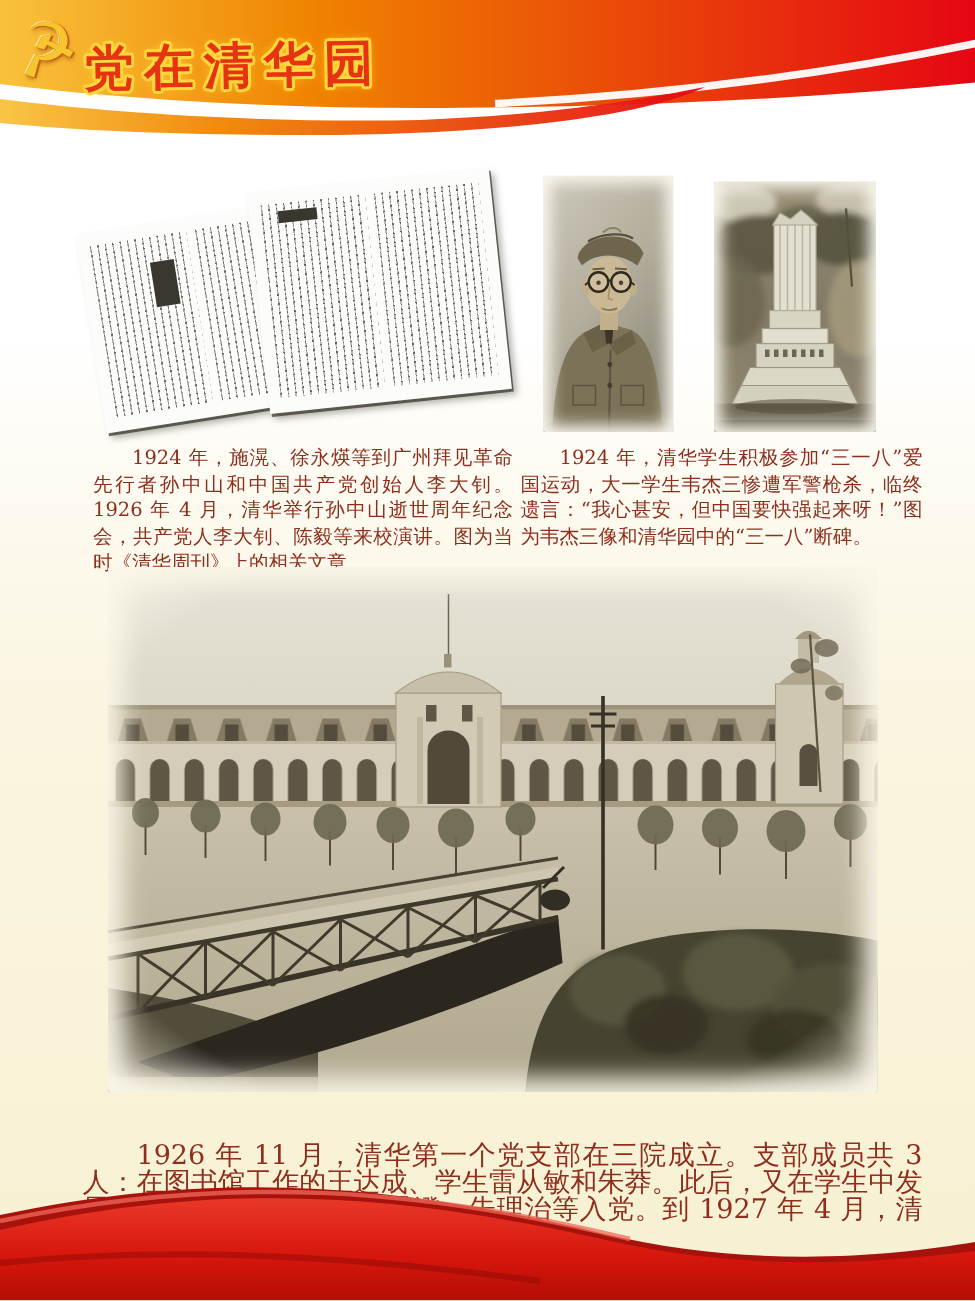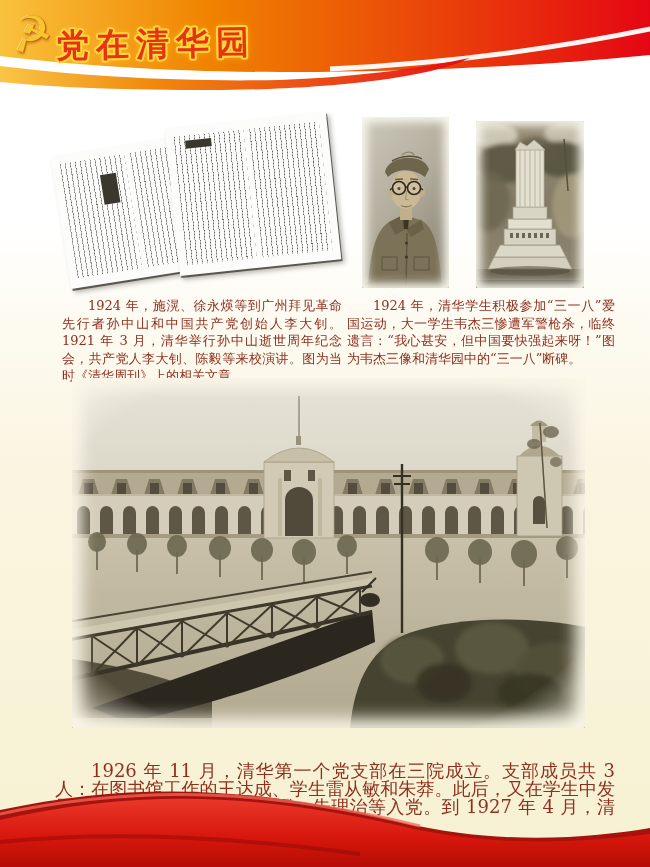--- a/index.html
+++ b/index.html
@@ -175,21 +175,21 @@
           <line x1="49" y1="28" x2="49" y2="86"></line>
         <line x1="54" y1="27" x2="54" y2="86"></line>
           <line x1="59" y1="28" x2="59" y2="86"></line>
         <line x1="64" y1="29" x2="64" y2="86"></line>
       </g>
       <polygon points="39,29 44,21 51,25 58,19 64,24 69,29" fill="#d6d2c2" stroke="#aaa490" stroke-width="0.8"></polygon>
       <ellipse cx="54" cy="150" rx="40" ry="5" fill="#4e4938" opacity="0.55"></ellipse>
     </svg>
   </div>
 
-  <p class="cap cap-left">1924 年，施滉、徐永煐等到广州拜见革命先行者孙中山和中国共产党创始人李大钊。1921 年 3 月，清华举行孙中山逝世周年纪念会，共产党人李大钊、陈毅等来校演讲。图为当时《清华周刊》上的相关文章。</p>
+  <p class="cap cap-left">1924 年，施滉、徐永煐等到广州拜见革命先行者孙中山和中国共产党创始人李大钊。1926 年 4 月，清华举行孙中山逝世周年纪念会，共产党人李大钊、陈毅等来校演讲。图为当时《清华周刊》上的相关文章。</p>
   <p class="cap cap-right">1924 年，清华学生积极参加“三一八”爱国运动，大一学生韦杰三惨遭军警枪杀，临终遗言：“我心甚安，但中国要快强起来呀！”图为韦杰三像和清华园中的“三一八”断碑。</p>
 
   <div class="photo campus">
     <svg width="513" height="350" viewBox="0 0 513 350">
       <defs>
         <linearGradient id="sky" x1="0" y1="0" x2="0" y2="1">
           <stop offset="0" stop-color="#eceadf"></stop>
           <stop offset="1" stop-color="#d8d3c1"></stop>
         </linearGradient>
         <linearGradient id="gnd" x1="0" y1="0" x2="0" y2="1">

